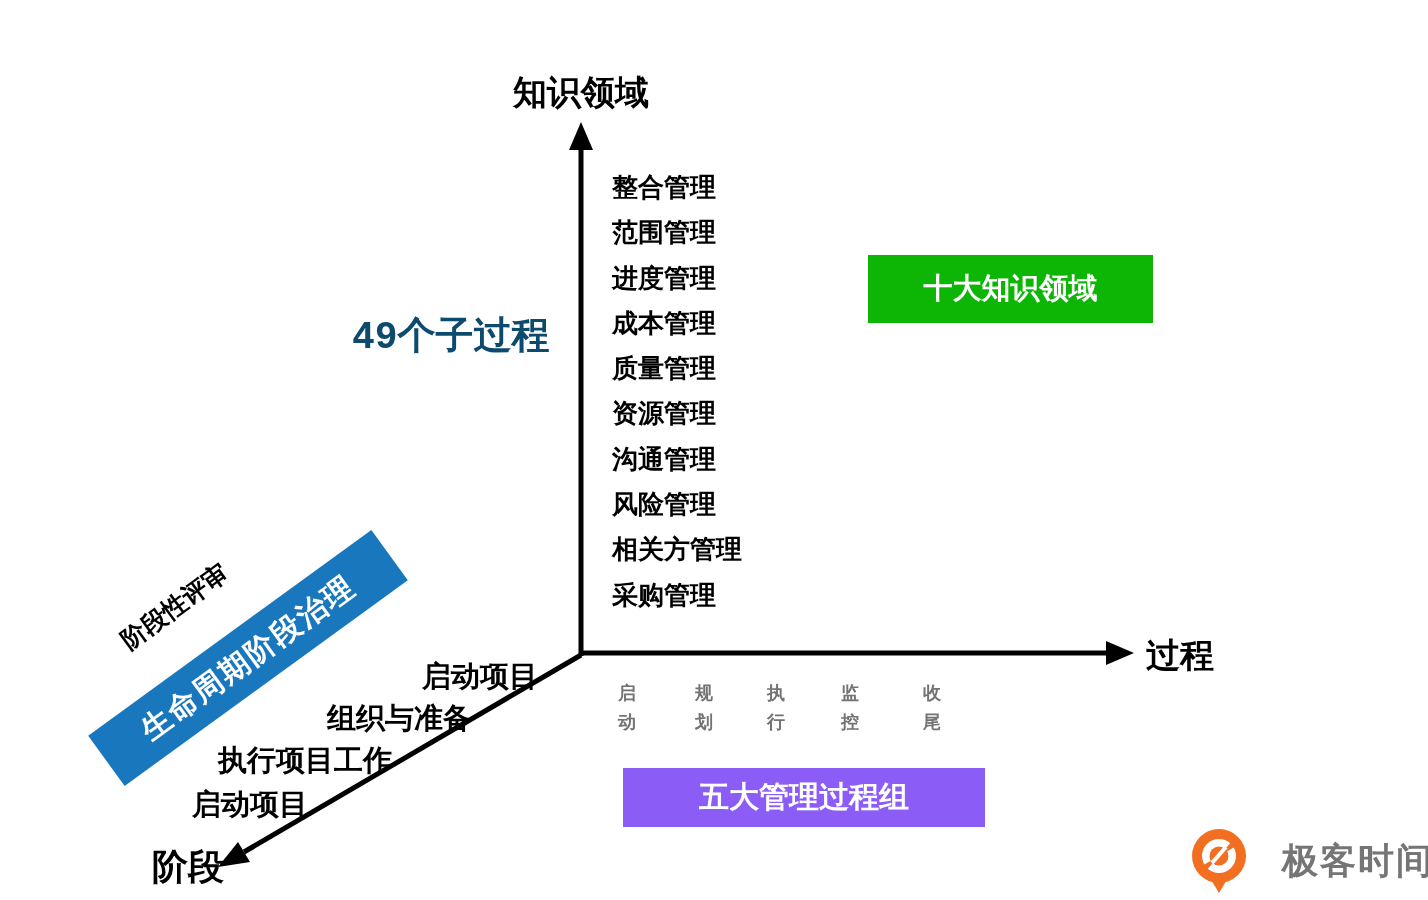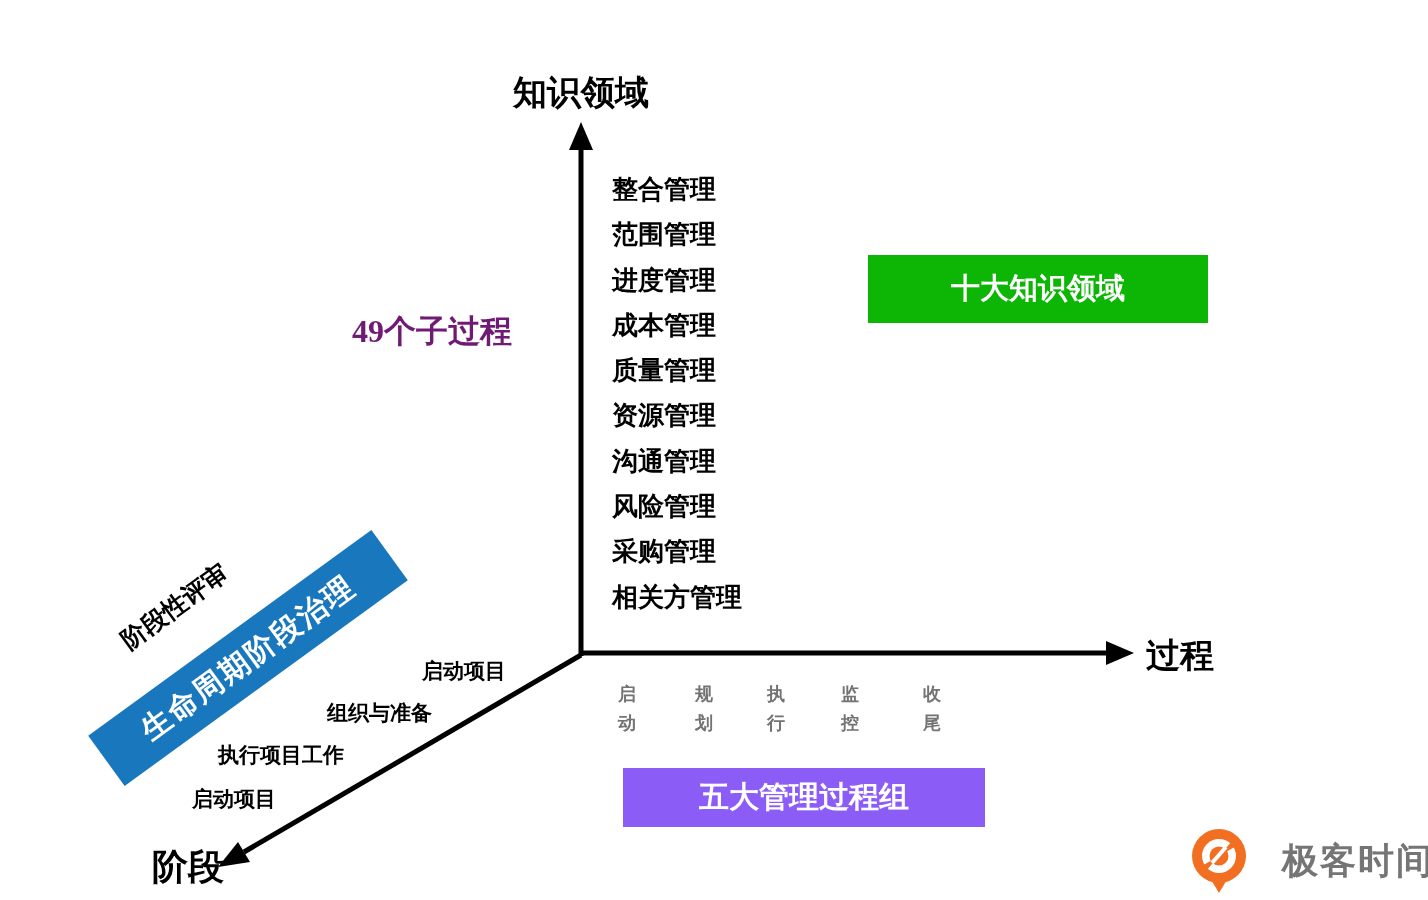--- a/index.html
+++ b/index.html
@@ -1,32 +1,32 @@
 <!DOCTYPE html>
 <html><head>
 <meta charset="utf-8">
 <style>
   html,body{margin:0;padding:0;background:#fff;}
   #stage{
     position:relative;width:1428px;height:900px;background:#ffffff;
-    font-family:Liberation Serif, serif;overflow:hidden;
+    font-family:Liberation Mono, monospace;overflow:hidden;
   }
   .abs{position:absolute;}
   .axis-title{font-size:34px;font-weight:bold;color:#000;white-space:nowrap;}
-  .note{font-size:32px;font-weight:bold;color:#701a75;white-space:nowrap;}
+  .note{font-size:38px;font-weight:bold;color:#0c4a6e;white-space:nowrap;}
   .k-list{left:612px;top:167px;}
   .k-item{font-size:26px;font-weight:bold;color:#000;line-height:45.3px;white-space:nowrap;}
   .badge{display:flex;align-items:center;justify-content:center;color:#fff;font-weight:bold;}
-  .badge-green{left:868px;top:255px;width:340px;height:68px;font-size:29px;}
+  .badge-green{left:868px;top:255px;width:285px;height:68px;font-size:29px;}
   .badge-orange{left:623px;top:768px;width:362px;height:59px;font-size:30px;}
   .badge-blue{left:73px;top:627px;width:350px;height:62px;font-size:30px;letter-spacing:2px;
     transform:rotate(-36deg);}
   .pg-label{width:32px;font-size:18px;font-weight:bold;color:#737373;line-height:29px;top:680px;
     text-align:center;word-break:break-all;}
-  .phase-item{font-size:21px;font-weight:bold;color:#000;white-space:nowrap;}
+  .phase-item{font-size:29px;font-weight:bold;color:#000;white-space:nowrap;}
   .review-note{font-size:25px;font-weight:bold;color:#000;white-space:nowrap;
     transform:rotate(-36deg);transform-origin:center;}
   .logo{left:1188px;top:828px;display:flex;align-items:center;gap:26px;}
   .logo-text{font-size:36px;font-weight:bold;letter-spacing:2px;white-space:nowrap;}
   svg.axes{left:0;top:0;}
 </style>
 </head>
 <body>
 
 <div id="stage">
@@ -49,22 +49,22 @@
 
   <div class="abs k-list">
     <div class="k-item">整合管理</div>
     <div class="k-item">范围管理</div>
     <div class="k-item">进度管理</div>
     <div class="k-item">成本管理</div>
     <div class="k-item">质量管理</div>
     <div class="k-item">资源管理</div>
     <div class="k-item">沟通管理</div>
     <div class="k-item">风险管理</div>
+    <div class="k-item">相关方管理</div>
     <div class="k-item">采购管理</div>
-    <div class="k-item">相关方管理</div>
   </div>
 
   <div class="abs badge badge-green" style="background: rgb(13, 181, 4);">
     <span>十大知识领域</span>
   </div>
 
   <div class="abs axis-title" style="left:1146px;top:633px;">过程</div>
 
   <div class="abs pg-label" style="left:611px;">启动</div>
   <div class="abs pg-label" style="left:688px;">规划</div>

